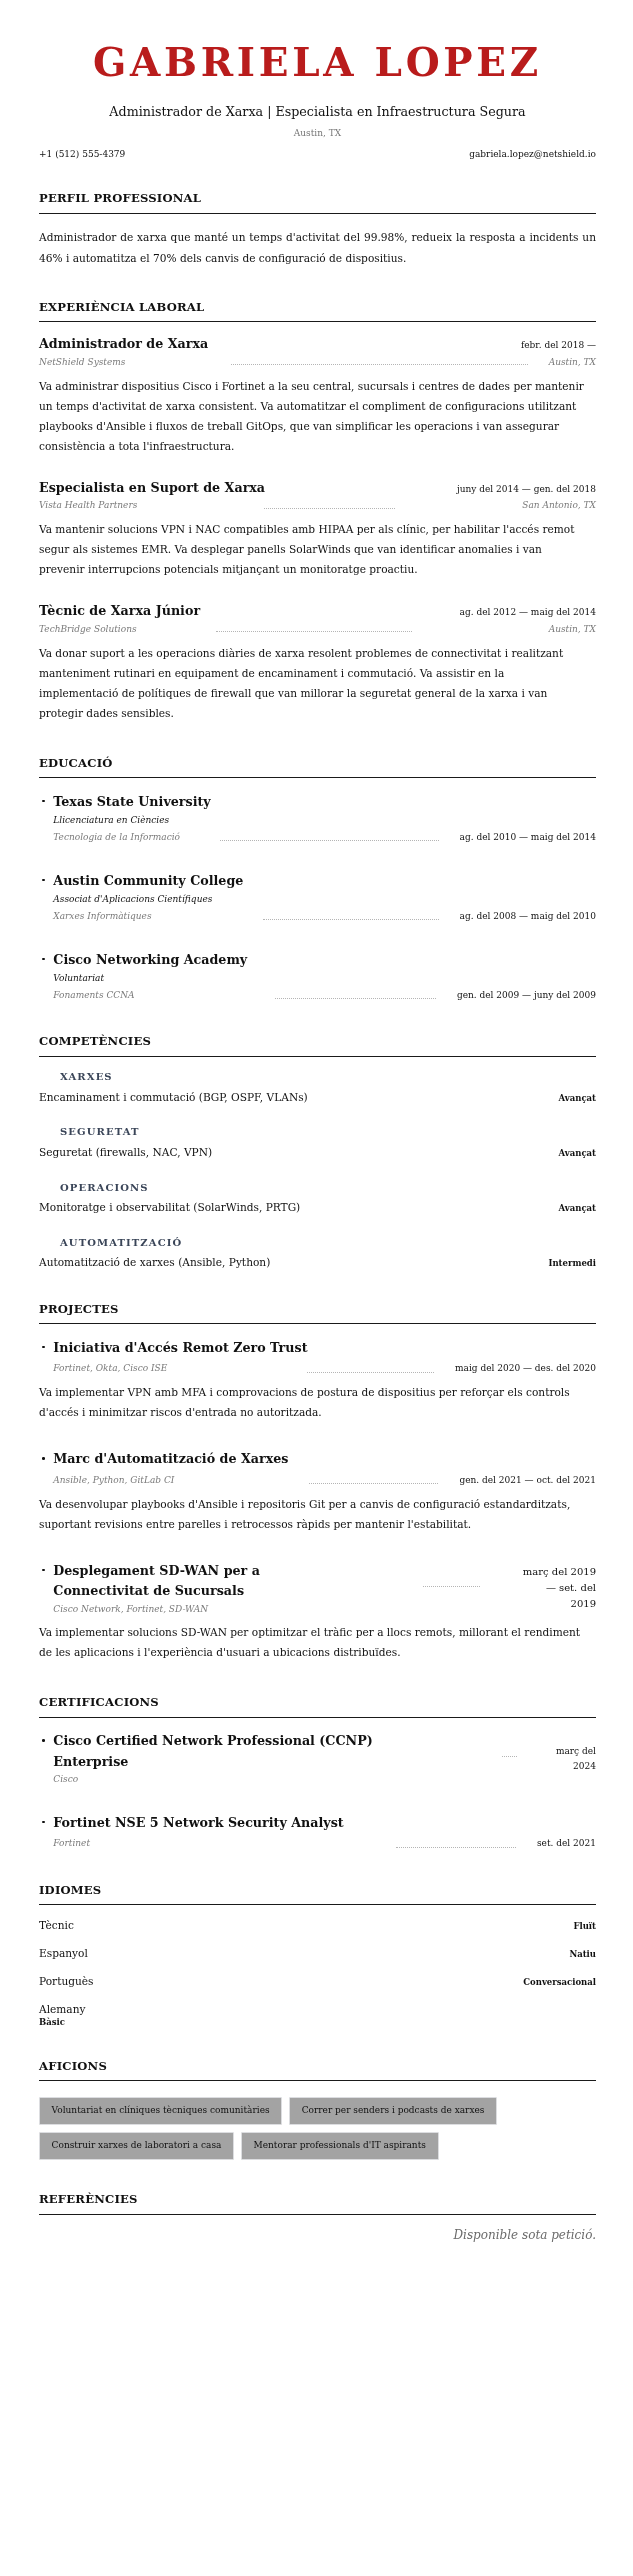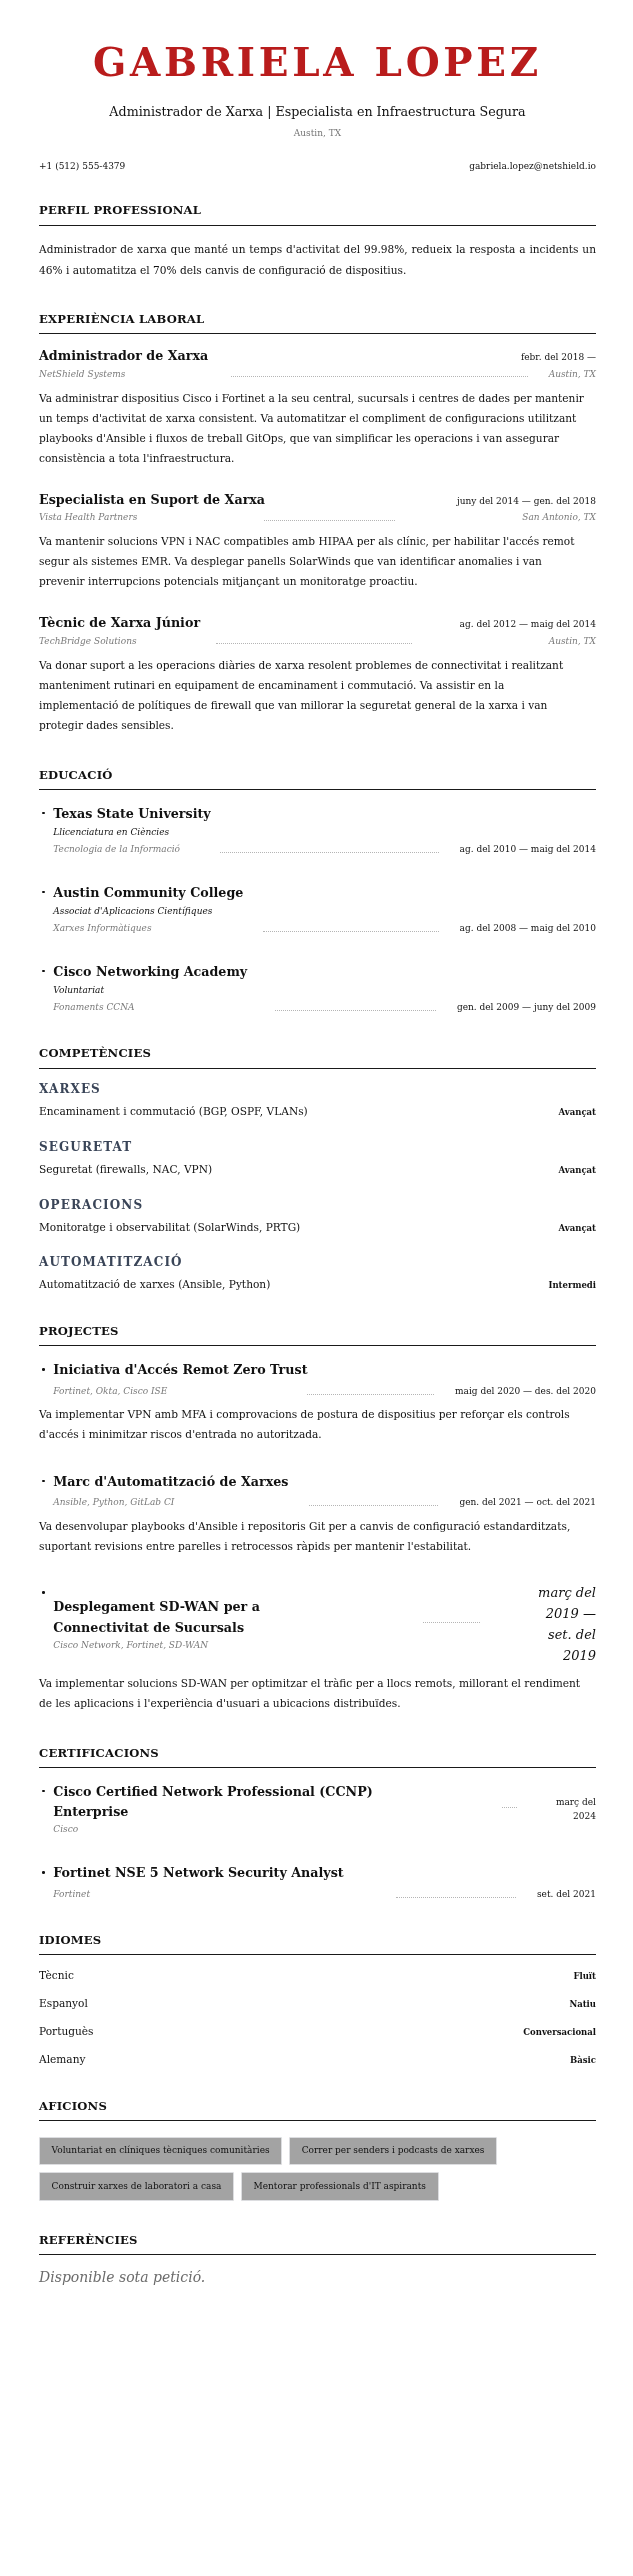--- a/index.html
+++ b/index.html
@@ -15,21 +15,21 @@
   
   .header { text-align: center; }
   .name {
     font-size: 39px; font-weight: bold; letter-spacing: 3.7px;
     line-height: 1; margin-top: 1.1px; color: #b91c1c;
   }
   .subtitle { font-size: 12.7px; margin-top: 22px; line-height: 1.2; }
   .location { font-size: 9px; color: #777777; margin-top: 8.5px; line-height: 1.2; }
   .contacts {
     display: flex; justify-content: space-between;
-    font-size: 9px; margin-top: 22px; line-height: 1.2;
+    font-size: 9px; margin-top: 10px; line-height: 1.2;
   }
 
   
   .section { margin-top: 33px; }
   .section:first-of-type { margin-top: 33px; }
   .section-title {
     font-size: 11.6px; font-weight: bold; letter-spacing: 0.2px;
     padding-bottom: 6.3px; border-bottom: 1.1px solid #1a1a1a;
     line-height: 1.2;
   }
@@ -73,41 +73,41 @@
 
   .proj-head { display: flex; align-items: center; }
   .proj-head .tcol { flex: 0 0 auto; }
   .proj-head .leader { flex: 1 1 auto; border-bottom: 0.5px dotted #b5b5b5; margin: 0 21px 4.2px 21px; }
   .proj-head .date { flex: 0 0 auto; text-align: right; line-height: 1.6; }
 
   
   .skill-group { margin-bottom: 21px; }
   .skill-group:last-child { margin-bottom: 0; }
   .skill-cat {
-    font-size: 12px; font-weight: bold; letter-spacing: 1.1px;
-    color: #3a4558; line-height: 1.3;
+    font-size: 10px; font-weight: bold; letter-spacing: 1.1px;
+    color: #3a4558; line-height: 1.3; margin-left: 21px;
   }
   .skill-row { display: flex; justify-content: space-between; align-items: baseline; margin-top: 6.3px; }
   .skill-name { font-size: 10.6px; line-height: 1.4; }
   .skill-level { font-size: 8.5px; font-weight: bold; }
 
   
   .lang-row { display: flex; justify-content: space-between; align-items: baseline; margin-bottom: 14.3px; }
-  .lang-row:last-child { margin-bottom: 4px; }
+  .lang-row:last-child { margin-bottom: 4px; flex-direction: column; }
   .lang-name { font-size: 10.6px; line-height: 1.3; }
   .lang-level { font-size: 8.5px; font-weight: bold; }
 
   
   .tags { display: flex; flex-wrap: wrap; gap: 6.9px 6.9px; padding-top: 2.1px; }
   .tag {
     background: #a3a3a3; border: 0.5px solid #dcdde0; border-radius: 1.1px;
     font-size: 9px; padding: 7.4px 11.6px; line-height: 1.3;
   }
 
-  .refs { text-align: left; font-size: 14px; font-style: italic; color: #6b6b6b; padding-top: 13.7px; }
+  .refs { text-align: right; font-size: 12px; font-style: italic; color: #6b6b6b; padding-top: 13.7px; }
 </style>
 </head>
 <body>
 
 <div class="page">
 
   <header class="header">
     <h1 class="name">GABRIELA LOPEZ</h1>
     <div class="subtitle">Administrador de Xarxa | Especialista en Infraestructura Segura</div>
     <div class="location">Austin, TX</div>
@@ -267,21 +267,21 @@
       <div class="bitem">
         <span class="bullet"></span>
         <div class="proj-head">
           <div class="tcol" style="width:275px;">
             <div class="btitle">Desplegament SD-WAN per a Connectivitat de Sucursals</div>
             <div class="meta-row" style="margin-top:1.1px;">
               <span class="meta">Cisco Network, Fortinet, SD-WAN</span>
             </div>
           </div>
           <span class="leader" style="margin-left:95px;margin-right:42px;"></span>
-          <span class="date" style="width:74px;font-size:13px;font-style:italic;">març del 2019 — set. del 2019</span>
+          <span class="date" style="width:74px;font-size:10px;">març del 2019 — set. del 2019</span>
         </div>
         <p class="proj-desc">Va implementar solucions SD-WAN per optimitzar el tràfic per a llocs remots, millorant el rendiment de les aplicacions i l'experiència d'usuari a ubicacions distribuïdes.</p>
       </div>
     </div>
   </section>
 
   <section class="section">
     <h2 class="section-title">CERTIFICACIONS</h2>
     <div class="section-body">
       <div class="bitem">

